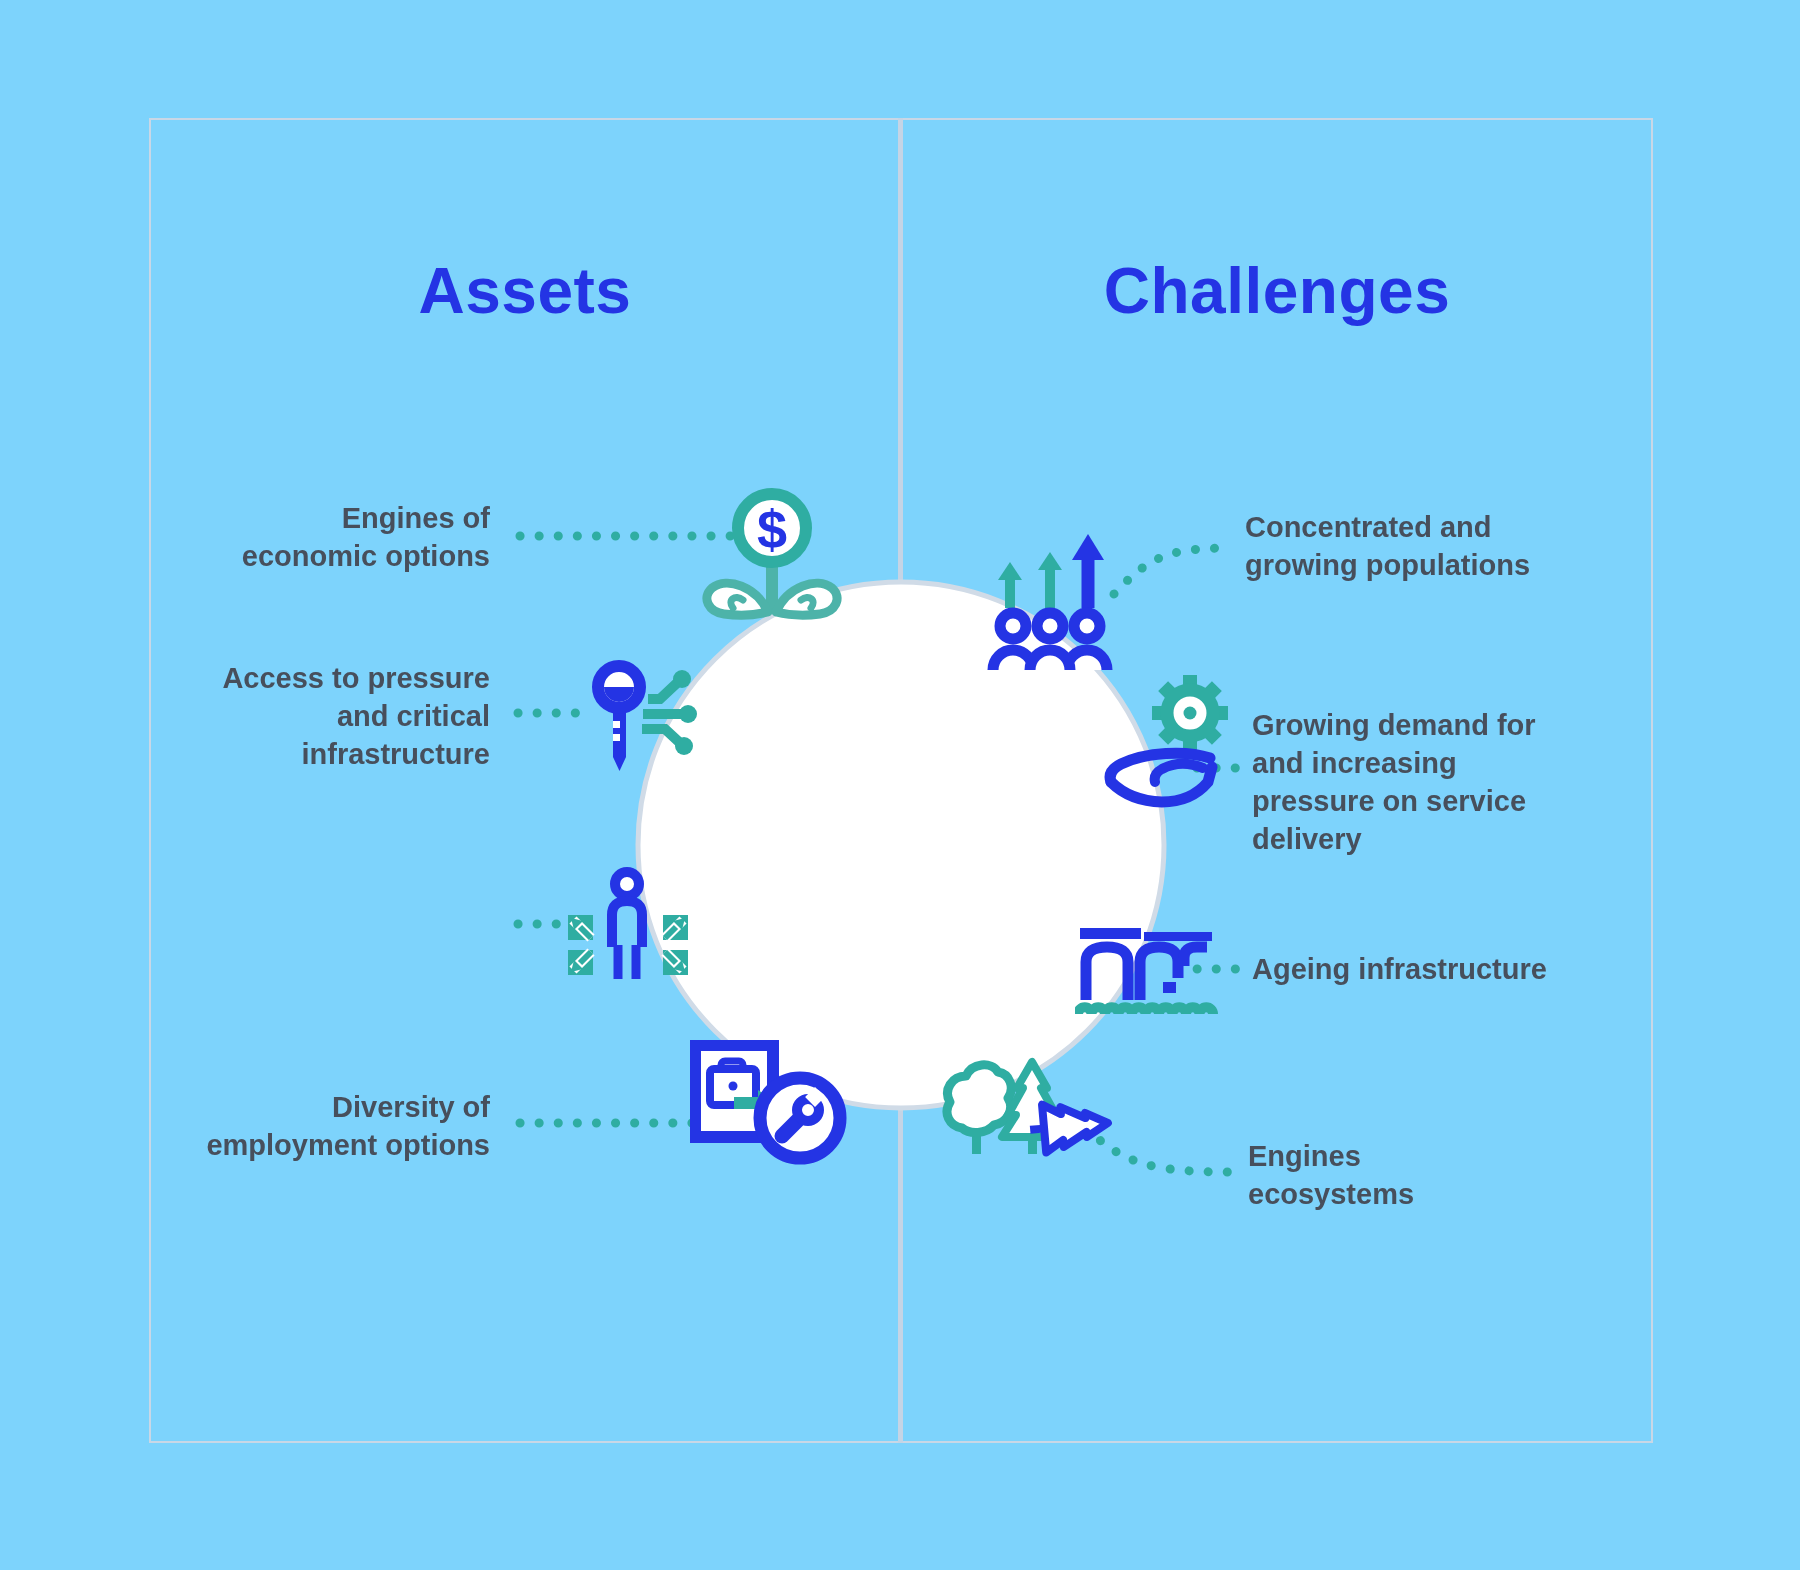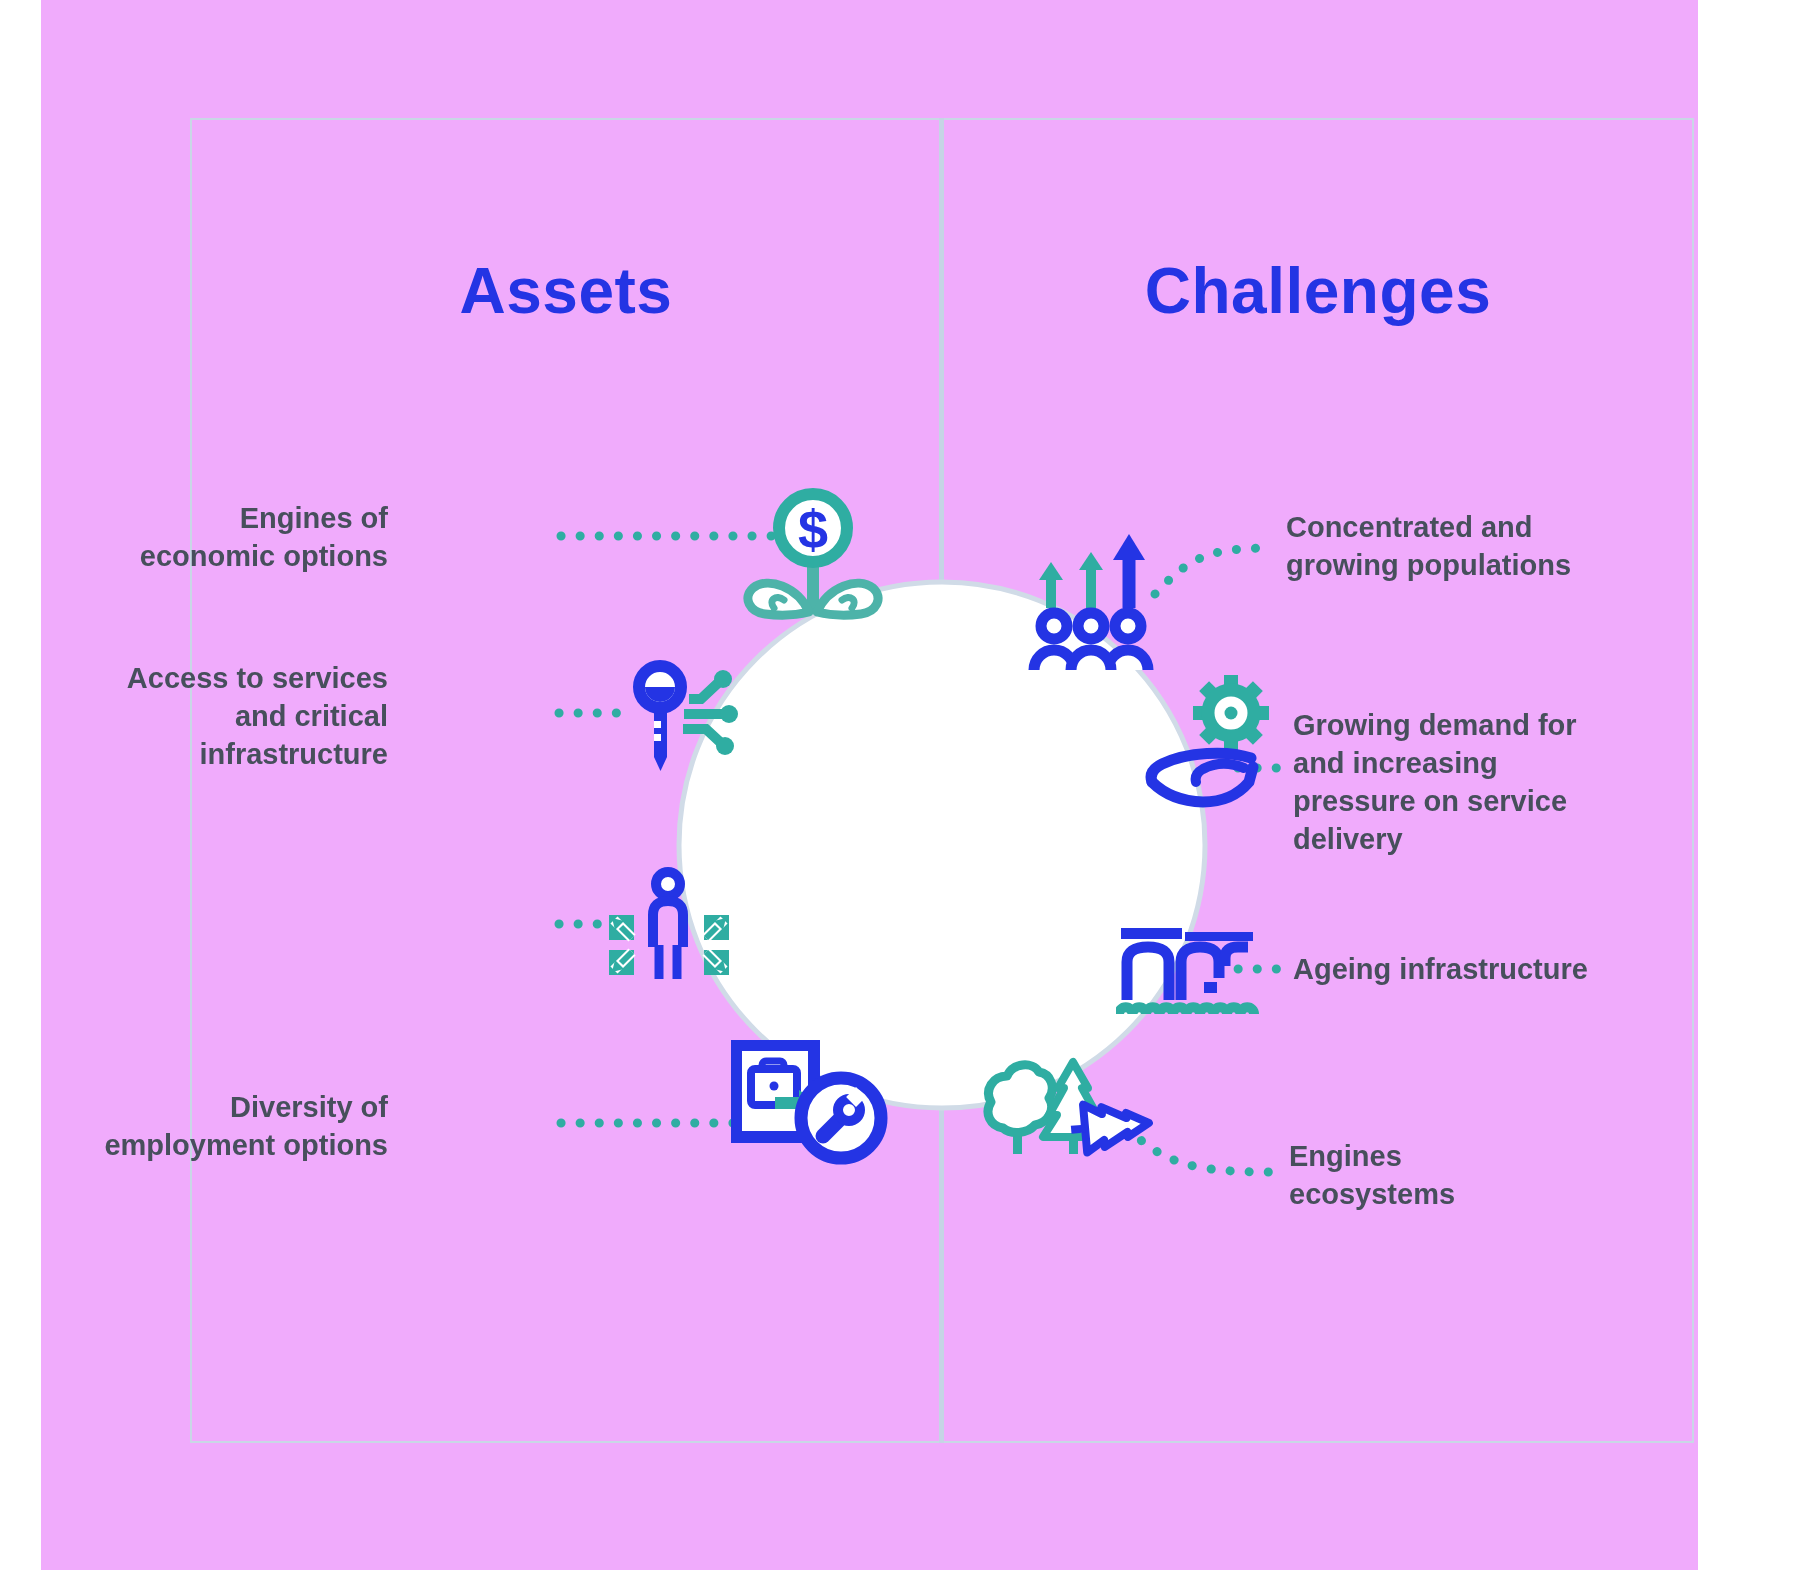--- a/index.html
+++ b/index.html
@@ -1,18 +1,18 @@
 <!DOCTYPE html>
 <html><head>
 <meta charset="utf-8">
 <style>
   html,body{margin:0;padding:0;background:#ffffff;}
   .canvas{
-    position:relative;width:1657px;height:1570px;background:#f0abfc;
-    font-family:"Liberation Sans",sans-serif;overflow:hidden;margin-left:41px;
+    position:relative;width:1800px;height:1570px;background:#7dd3fc;
+    font-family:"Liberation Sans",sans-serif;overflow:hidden;
   }
   .frame{
     position:absolute;left:149px;top:118px;width:1504px;height:1325px;
     border:2px solid #c9d7e6;box-sizing:border-box;background:transparent;
   }
   .divider{
     position:absolute;left:898px;top:118px;width:5px;height:1325px;
     background:#c5d4e5;
   }
   .underlay{position:absolute;left:0;top:0;}
@@ -202,21 +202,21 @@
         <line x1="0" y1="30" x2="0" y2="44" stroke="#2434e4" stroke-width="8"></line>
       </g>
     </svg>
   </div>
 
   <div class="label l" style="top:499px;text-align:right;">
     <div>Engines of</div>
     <div>economic options</div>
   </div>
   <div class="label l" style="top:659px;">
-    <div>Access to services</div>
+    <div>Access to pressure</div>
     <div>and critical</div>
     <div>infrastructure</div>
   </div>
   <div class="label l" style="top:1088px;">
     <div>Diversity of</div>
     <div>employment options</div>
   </div>
 
   <div class="label r" style="left:1245px;top:508px;">
     <div>Concentrated and</div>

